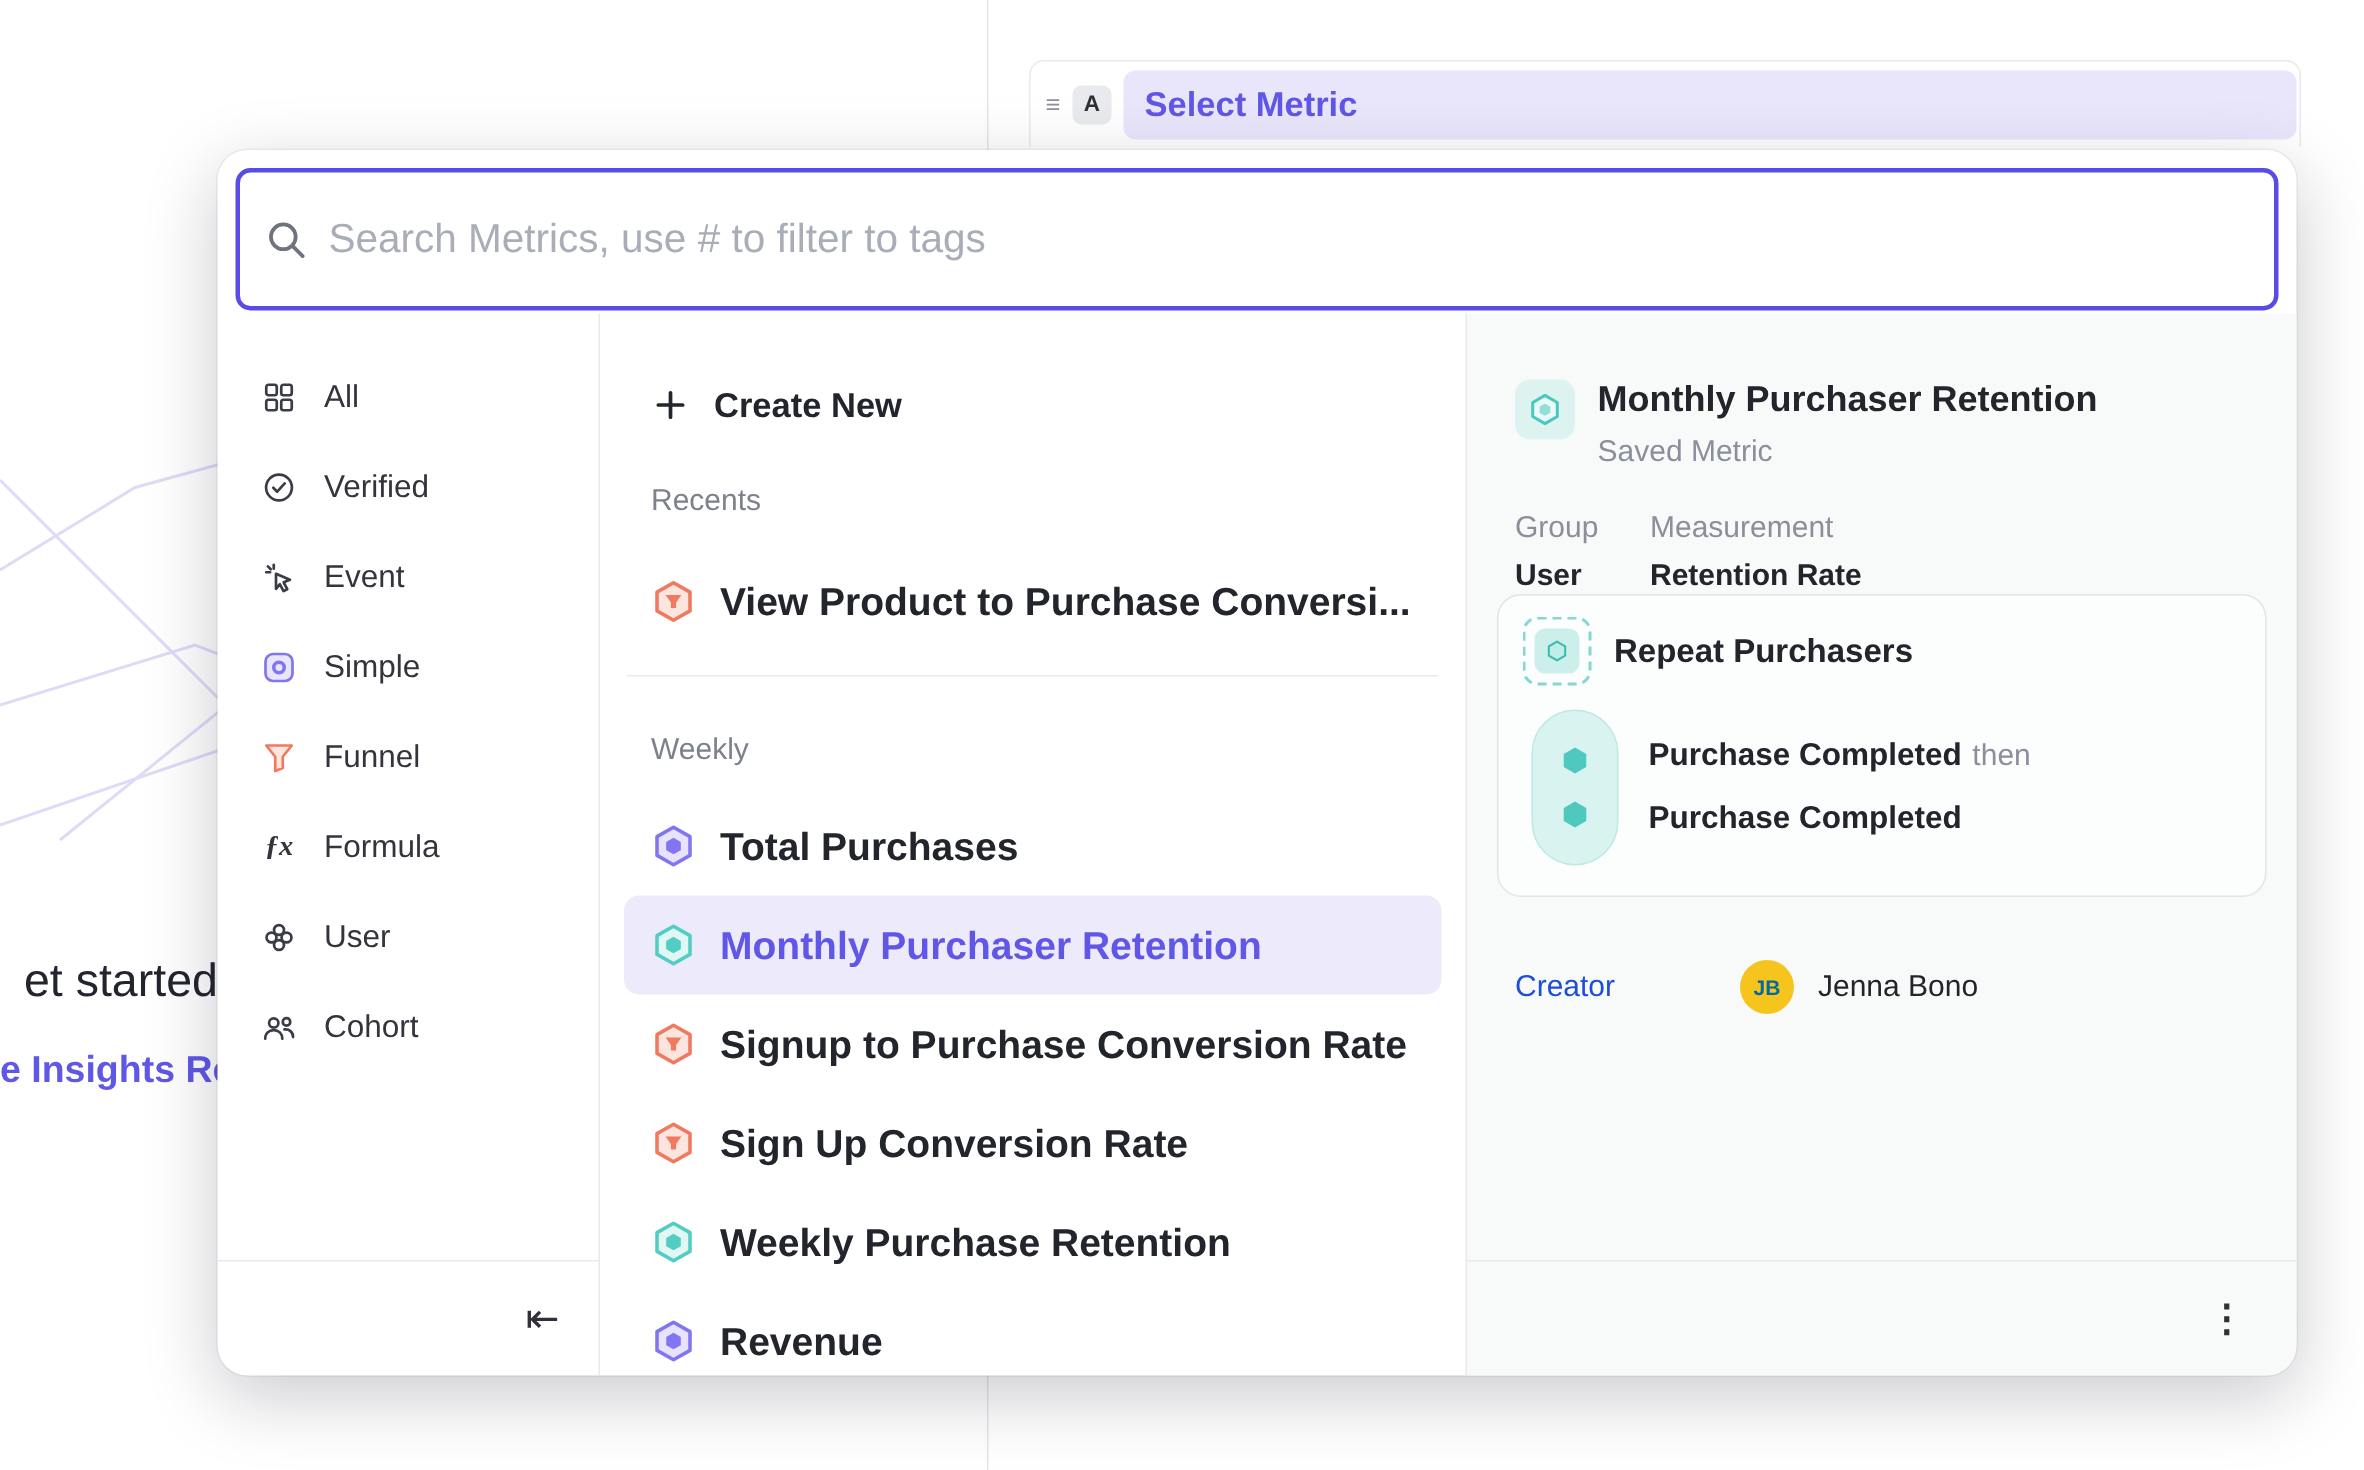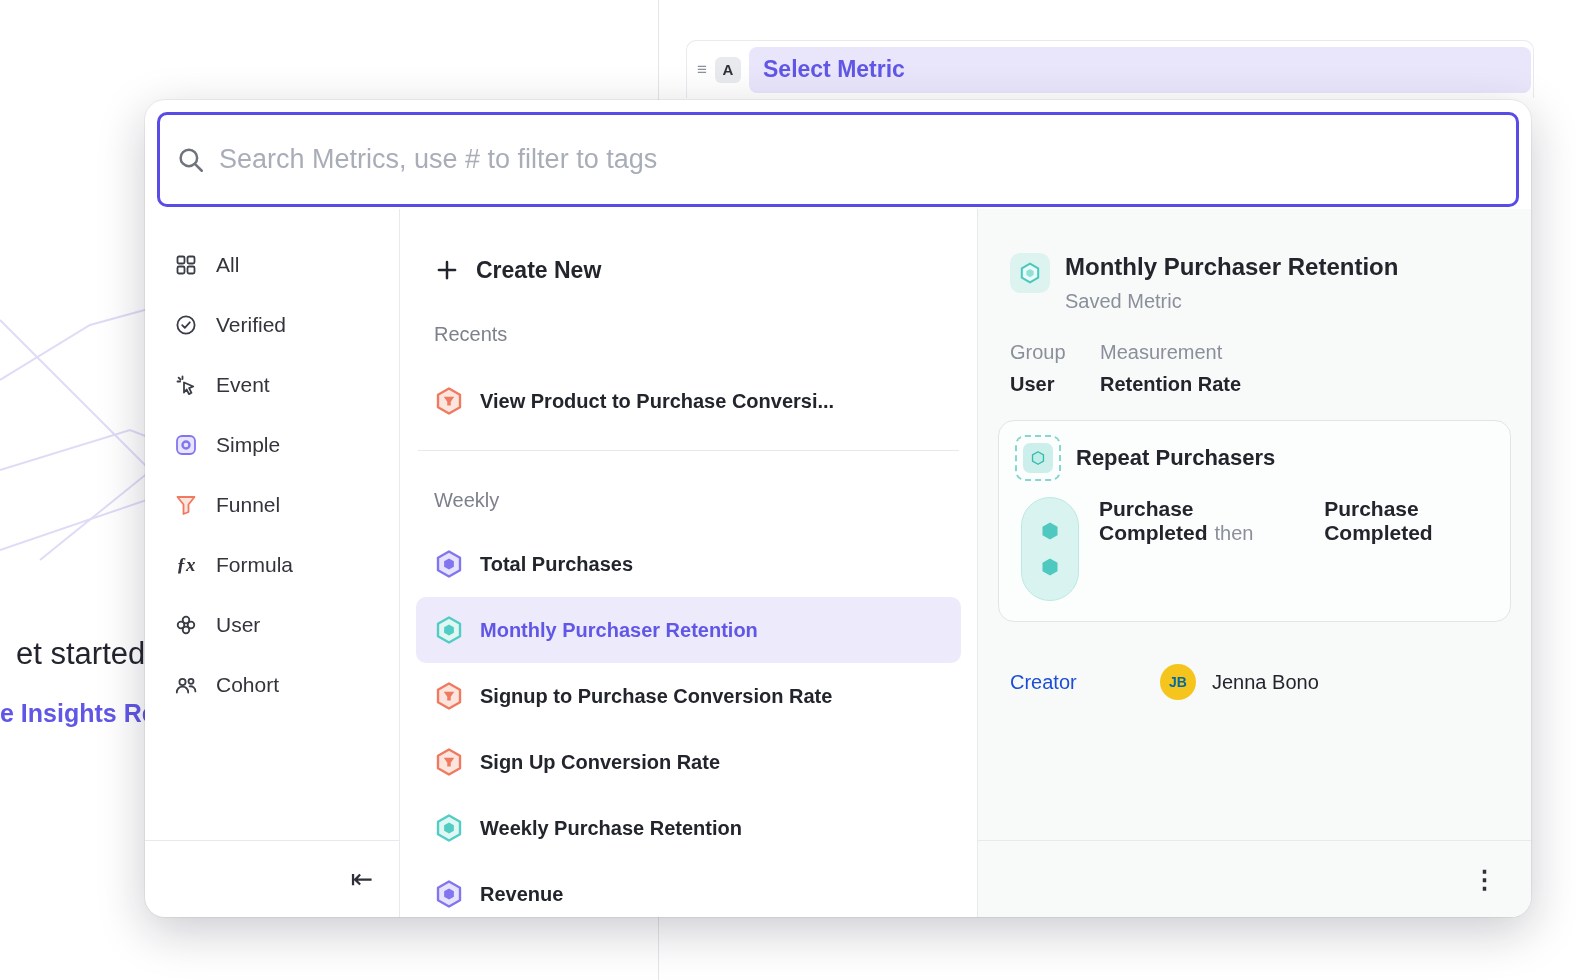--- a/index.html
+++ b/index.html
@@ -52,21 +52,21 @@
     justify-content:flex-end; padding-right:26px; }
   .collapse { font-size:27px; color:#2f3038; cursor:pointer; line-height:1; }
 
   
   .list-col { width:578px; border-right:1px solid #e8e9ed; padding:36px 16px 0; overflow:hidden; }
   .create-row { height:50px; display:flex; align-items:center; gap:16px; padding:0 18px;
     font-size:23px; font-weight:700; color:#23252d; cursor:pointer; border-radius:10px; }
   .section-label { margin-top:26px; padding:0 18px; font-size:20px; color:#7d818c; height:26px; display:flex; align-items:center; }
   .section-label.metrics { margin-top:36px; }
   .metric-row { height:66px; display:flex; align-items:center; gap:16px; padding:0 18px;
-    border-radius:10px; font-size:20px; font-weight:700; color:#23252d; cursor:pointer;
+    border-radius:10px; font-size:26px; font-weight:700; color:#23252d; cursor:pointer;
     white-space:nowrap; overflow:hidden; }
   .metric-row.selected { background:#edeafc; color:#6157e6; }
   .recent-row { margin-top:22px; height:64px; }
   .list-divider { height:1px; background:#e8e9ed; margin:17px 2px 0; }
   .metrics-rows { margin-top:18px; }
   .hex-icon { width:30px; height:30px; flex:0 0 30px; }
   .hex-icon .outer { stroke-width:1.9; stroke-linejoin:round; }
   .hex-purple .outer { stroke:#8176ef; fill:#e7e3fd; } .hex-purple .inner { fill:#8176ef; }
   .hex-teal .outer { stroke:#52cdc3; fill:#e1f7f4; }   .hex-teal .inner { fill:#52cdc3; }
   .hex-red .outer { stroke:#ef7a5f; fill:#fce5de; }    .hex-red .inner { fill:#ef7a5f; }
@@ -77,32 +77,32 @@
   .detail-head { display:flex; gap:15px; margin:44px 0 0 12px; align-items:flex-start; }
   .detail-head-icon { width:40px; height:40px; background:#ddf3f0; border-radius:10px;
     display:flex; align-items:center; justify-content:center; flex:0 0 40px; }
   .detail-title { font-size:24px; font-weight:700; color:#23252d; }
   .detail-sub { font-size:20px; color:#8b8f9b; margin-top:9px; }
   .meta-row { display:flex; margin:28px 0 0 12px; gap:24px; }
   .meta-col { display:flex; flex-direction:column; gap:9px; }
   .meta-col.group { min-width:66px; }
   .meta-label { font-size:20px; color:#8b8f9b; }
   .meta-value { font-size:20px; font-weight:700; color:#23252d; }
-  .def-card { margin-top:24px; background:#fcfdfd; border:1px solid #e2e5e6; border-radius:16px;
+  .def-card { background:#fcfdfd; border:1px solid #e2e5e6; border-radius:16px;
     padding:14px 16px; height:202px; }
   .card-head { display:flex; align-items:center; gap:15px; }
   .dashed-icon { width:46px; height:46px; border:2px dashed #85d7cf; border-radius:10px;
     display:flex; align-items:center; justify-content:center; flex:0 0 46px; }
   .dashed-inner { width:30px; height:30px; background:#cdefeb; border-radius:7px;
     display:flex; align-items:center; justify-content:center; }
   .card-title { font-size:22px; font-weight:700; color:#23252d; }
   .steps { display:flex; gap:20px; margin:16px 0 0 6px; }
   .step-pill { width:58px; height:104px; background:#d9f4f0; border:1px solid #bde9e3; border-radius:29px;
     display:flex; flex-direction:column; align-items:center; justify-content:center; gap:14px; flex:0 0 58px; }
-  .step-texts { display:flex; justify-content:center; gap:18px; }
+  .step-texts { display:flex; flex-direction:column; justify-content:center; gap:18px; }
   .step-line { font-size:21px; font-weight:700; color:#23252d; line-height:24px; }
   .step-line .conn { font-weight:400; color:#8b8f9b; margin-left:7px; font-size:20px; }
   .creator-row { display:flex; align-items:center; margin:42px 0 0 12px; }
   .creator-label { font-size:20px; color:#1d4ed8; width:150px; }
   .avatar { width:36px; height:36px; border-radius:50%; background:#f5c51e; color:#0369a1;
     font-weight:700; font-size:14px; display:flex; align-items:center; justify-content:center; }
   .creator-name { font-size:20px; color:#23252d; margin-left:16px; }
   .detail-footer { height:77px; border-top:1px solid #e8e9ed; display:flex; align-items:center;
     justify-content:flex-end; padding-right:34px; flex:0 0 77px; }
   .more { font-size:25px; color:#2f3038; font-weight:700; cursor:pointer; line-height:1; }

